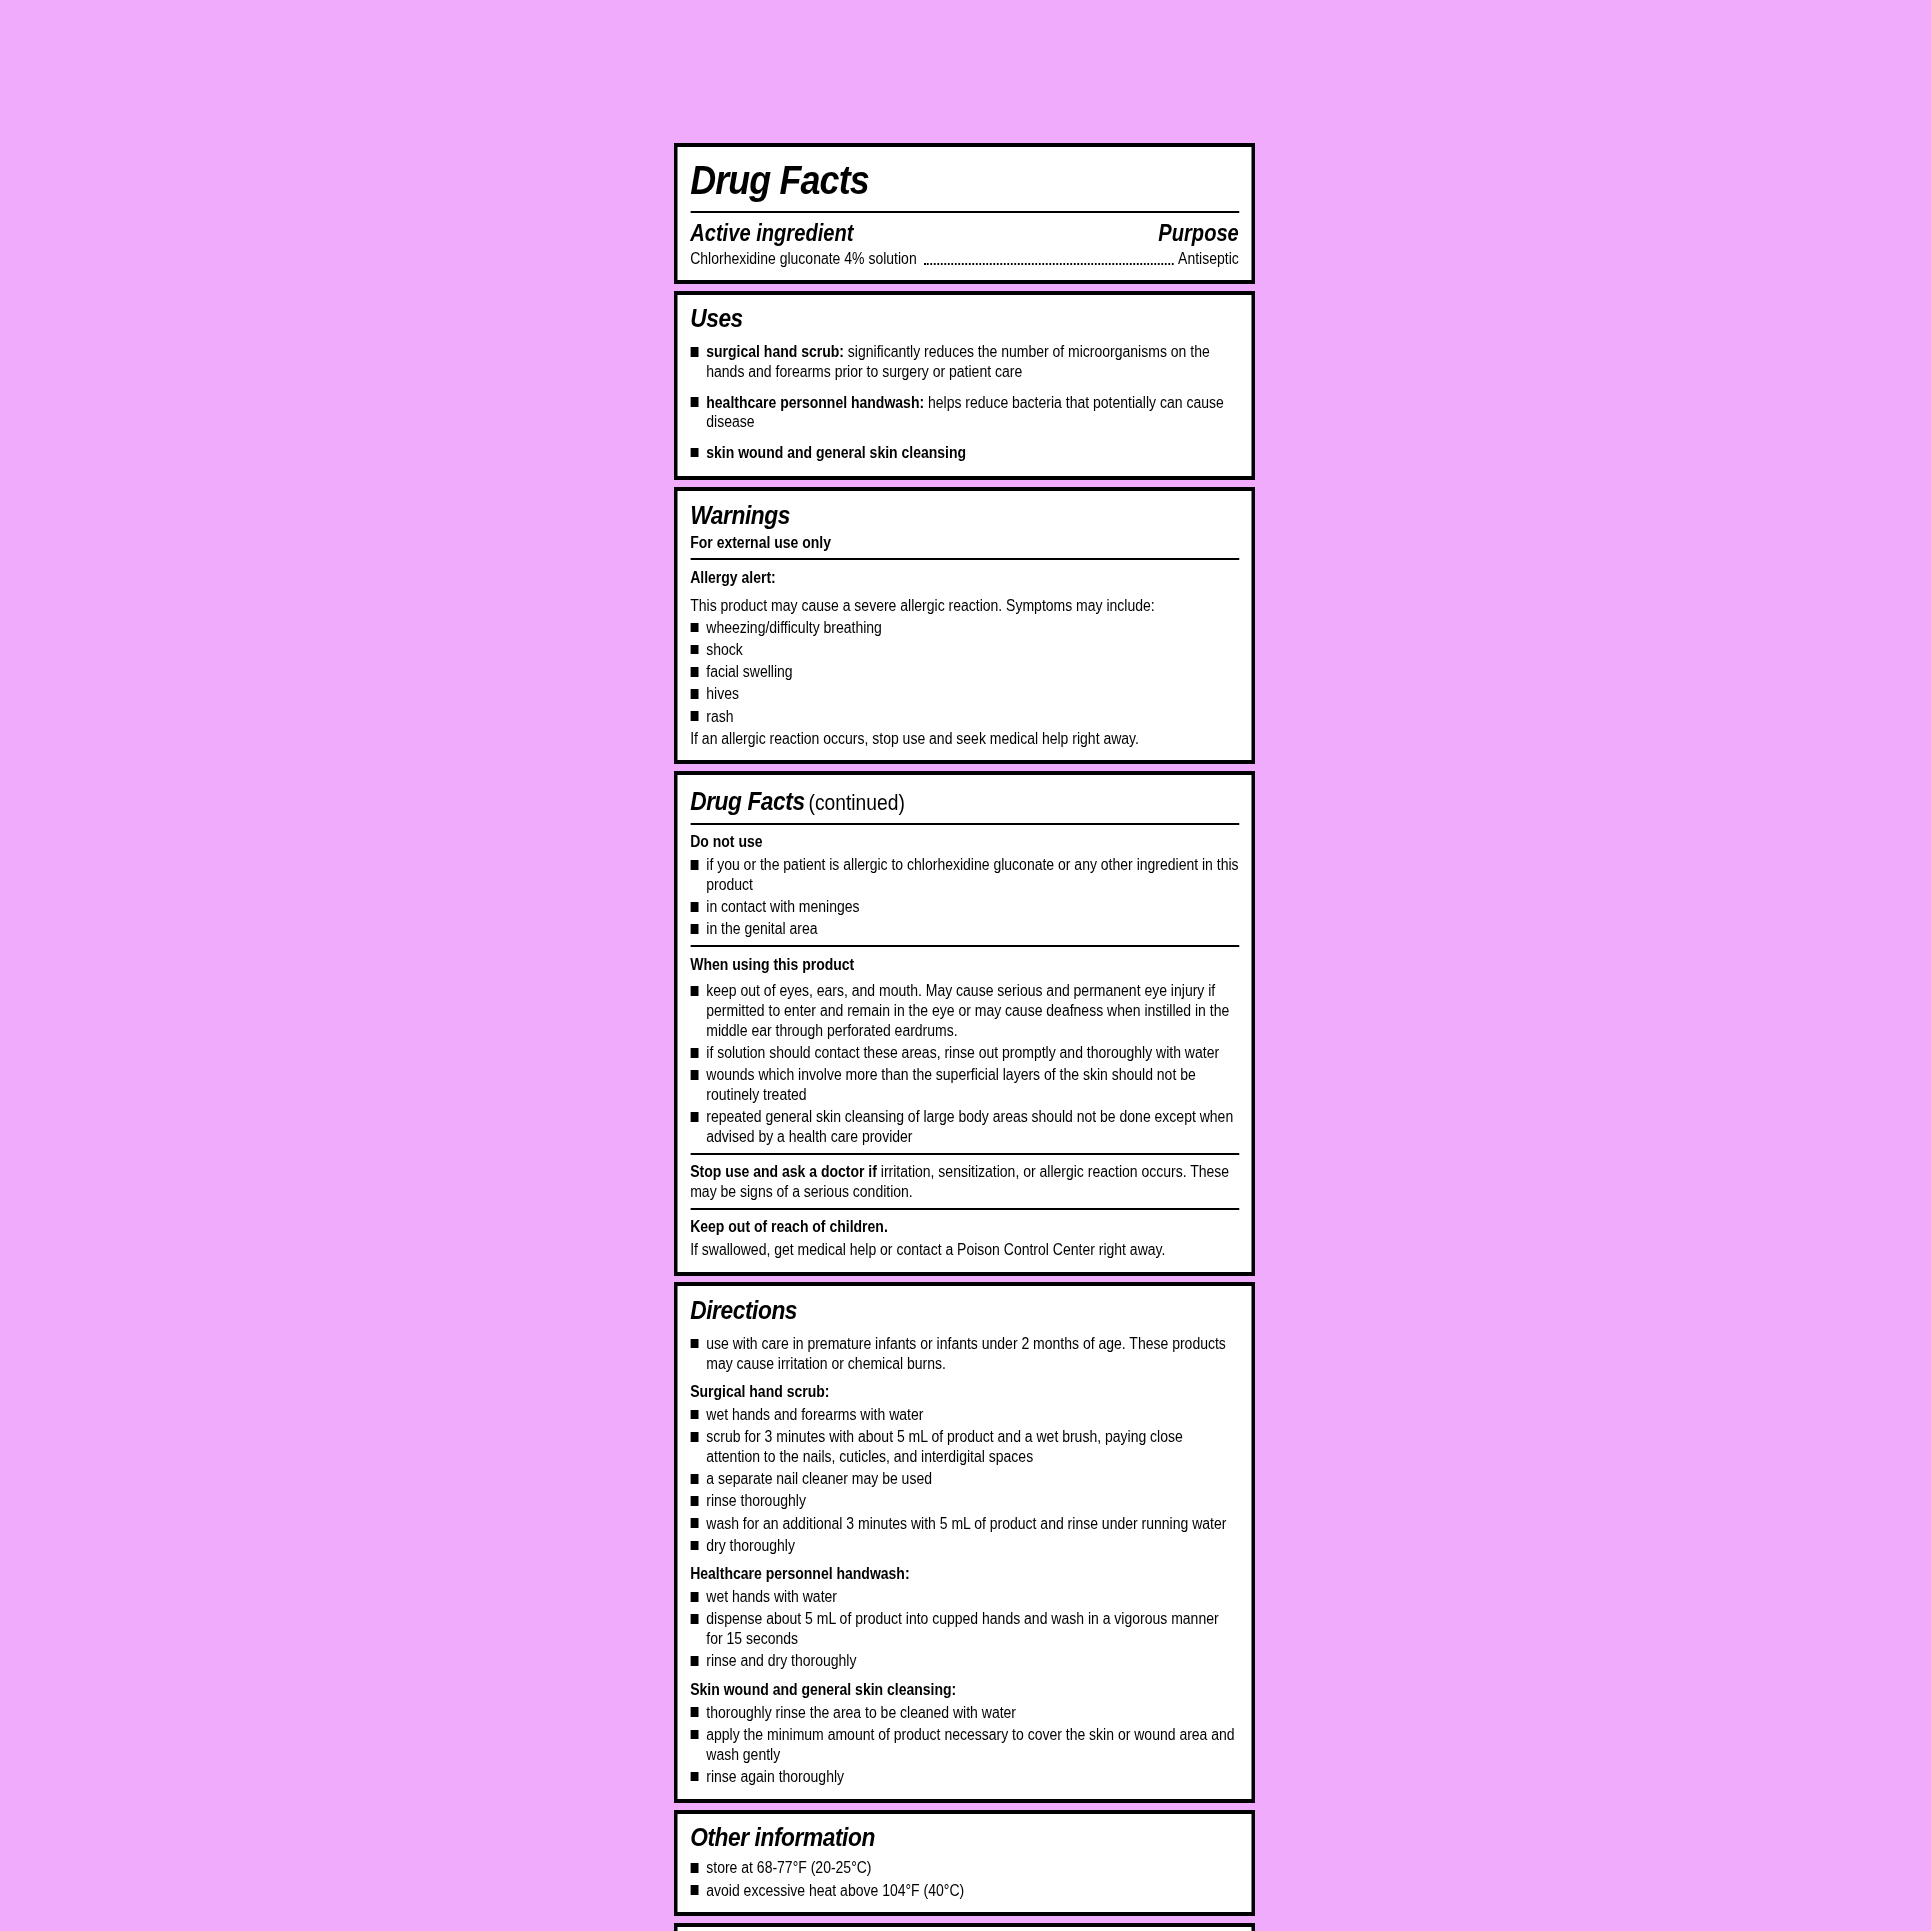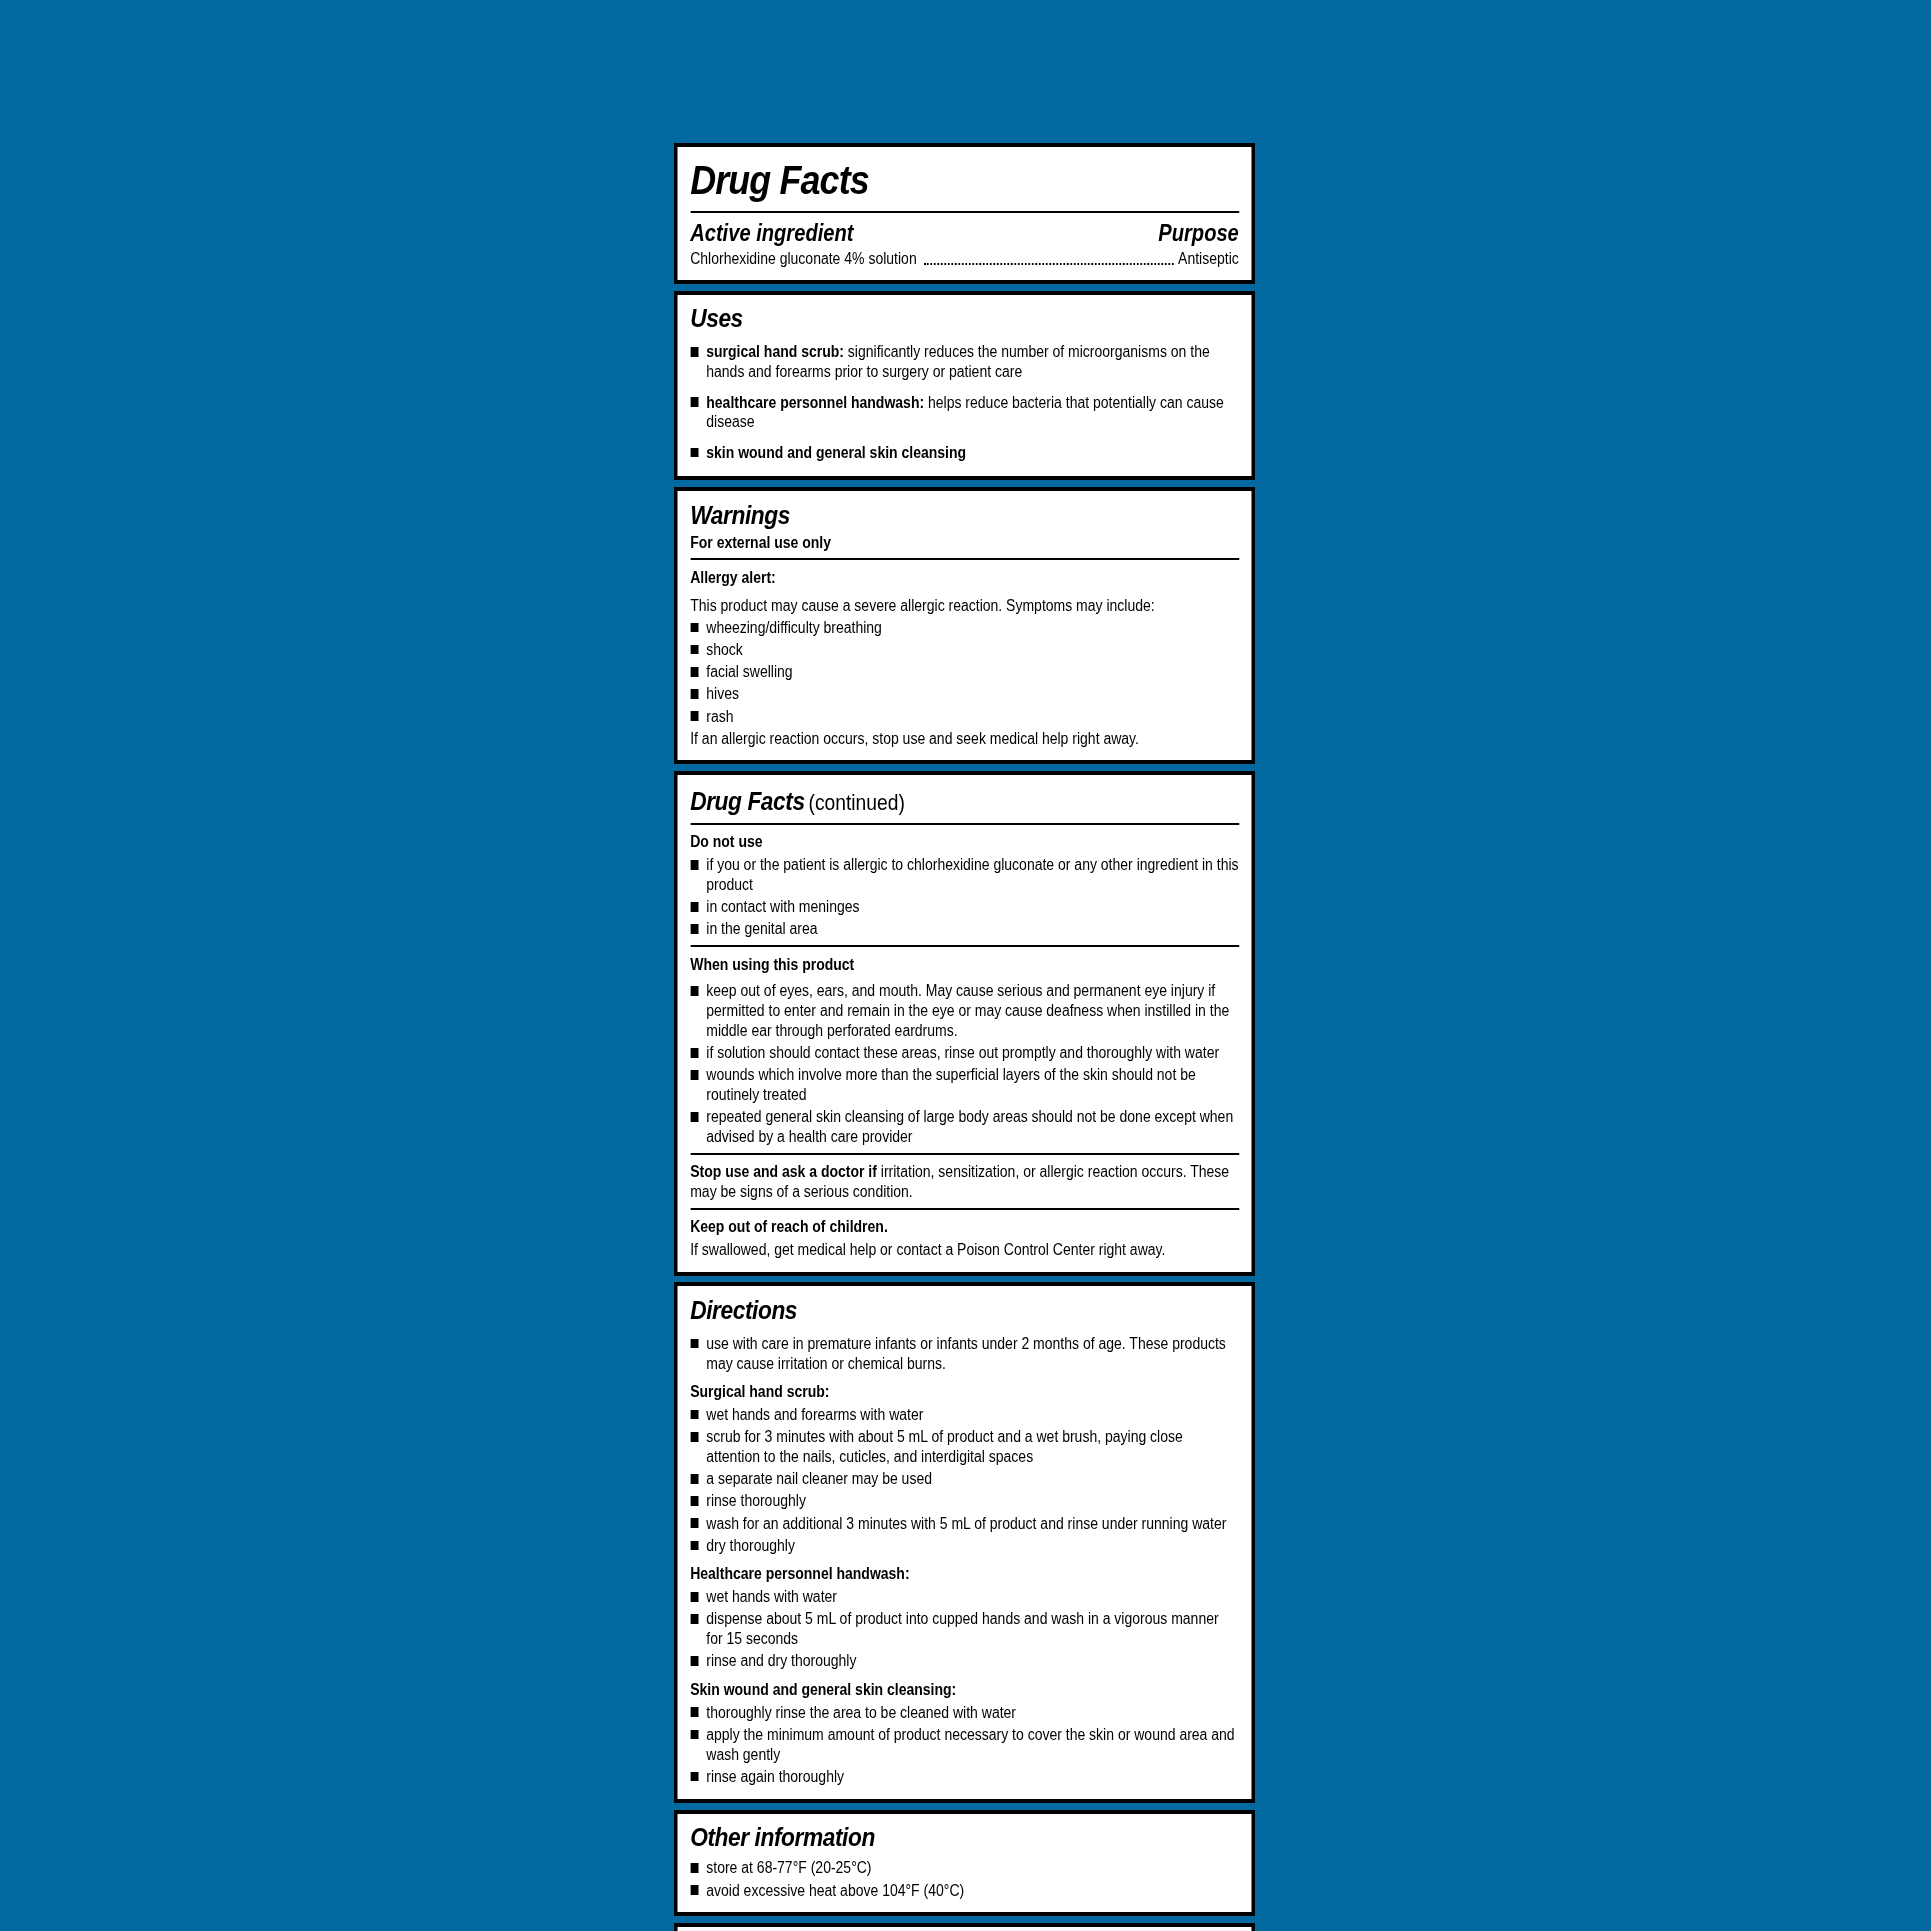--- a/index.html
+++ b/index.html
@@ -8,21 +8,21 @@
     width: 1931px;
     height: 1931px;
     background: #ffffff;
     font-family: "Liberation Sans", sans-serif;
     color: #000000;
   }
   .page {
     position: relative;
     width: 1931px;
     height: 1931px;
-    background: #0369a1;
+    background: #f0abfc;
     overflow: hidden;
   }
   
   .label {
     position: absolute;
     left: 674px;
     top: 143px;
     width: 664px;
     transform: scaleX(0.875);
     transform-origin: 0 0;

